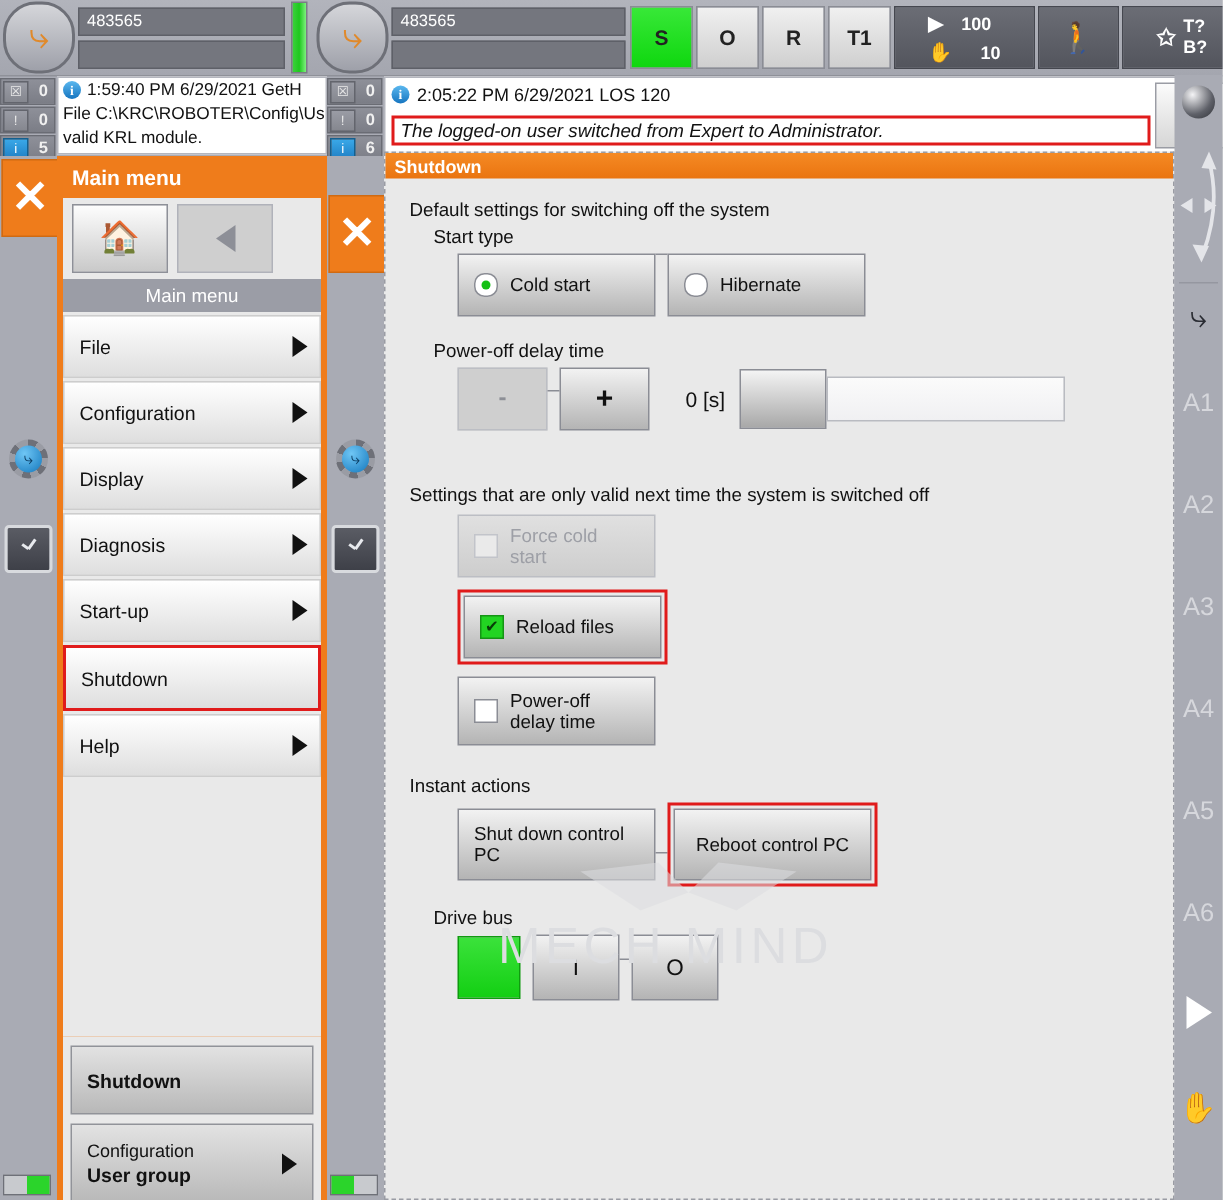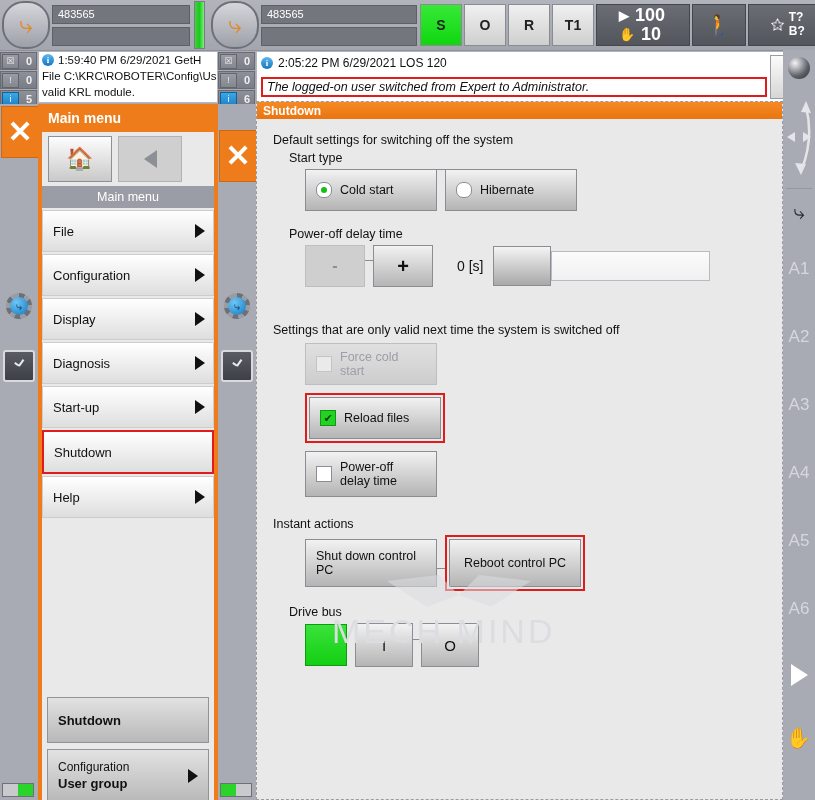--- a/index.html
+++ b/index.html
@@ -28,21 +28,21 @@
   .tbtn{height:40px;min-width:40px;margin:0 1px;flex:none;
     display:flex;align-items:center;justify-content:center;
     font-size:14px;font-weight:bold;color:#222;
     background:linear-gradient(#f0f0f0,#cfcfcf);border:1px solid #8a8c94;}
   .tbtn.green{background:linear-gradient(#38e838,#0fd70f);}
   .tbtn.dark{background:linear-gradient(#6b6d75,#53555d);color:#fff;border:1px solid #45474f;
     padding:0 6px;}
   .ovr{display:flex;align-items:center;gap:5px;height:40px;}
   .ovr .col{display:flex;flex-direction:column;justify-content:center;gap:1px;}
   .ovr .row{display:flex;align-items:center;gap:6px;height:18px;}
-  .ovr .num{font-size:18px;font-weight:bold;color:#fff;min-width:26px;text-align:left;}
+  .ovr .num{font-size:12px;font-weight:bold;color:#fff;min-width:26px;text-align:right;}
   .ico-s{font-size:13px;color:#fff;line-height:1;}
   .tbtn.dark .stack{display:flex;flex-direction:column;line-height:1.15;font-size:12px;}
 
   
   .msgcounts{position:absolute;width:37px;display:flex;flex-direction:column;gap:1px;}
   .mc{height:16px;display:flex;align-items:center;
     background:linear-gradient(#8e9099,#7b7d86);border:1px solid #6a6c74;}
   .mc .box{width:15px;height:13px;margin-left:1px;display:flex;align-items:center;
     justify-content:center;font-size:9px;color:#e8e8e8;
     background:linear-gradient(#9a9ca5,#85878f);border:1px solid #63656d;}

